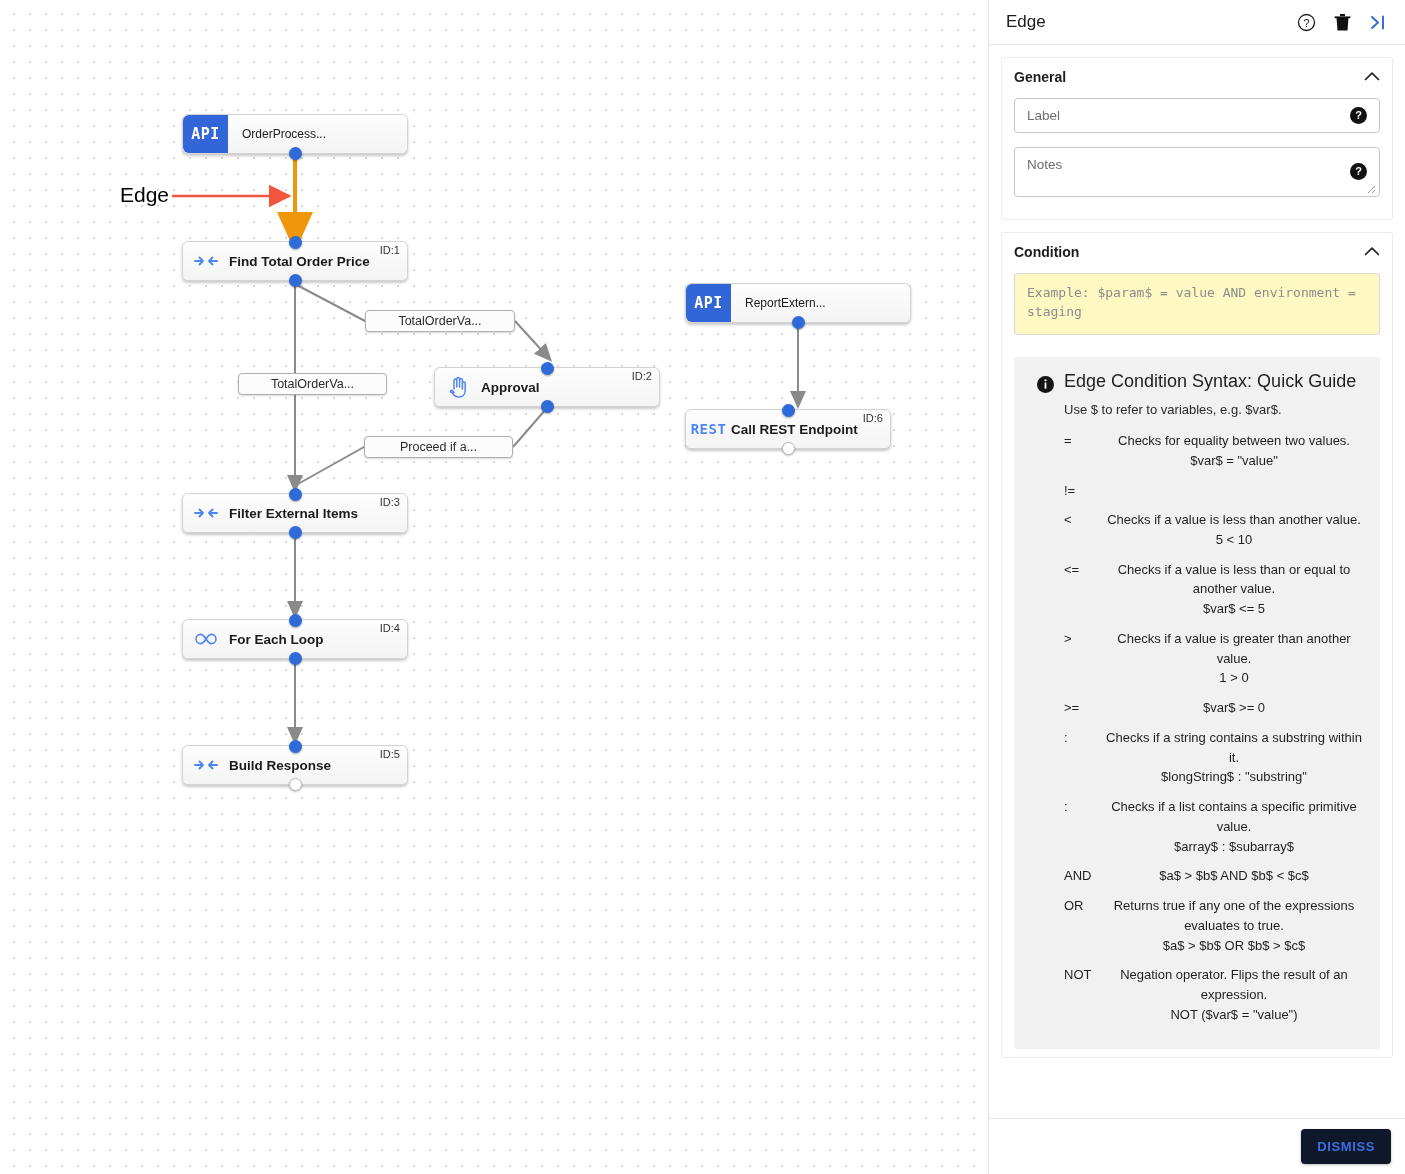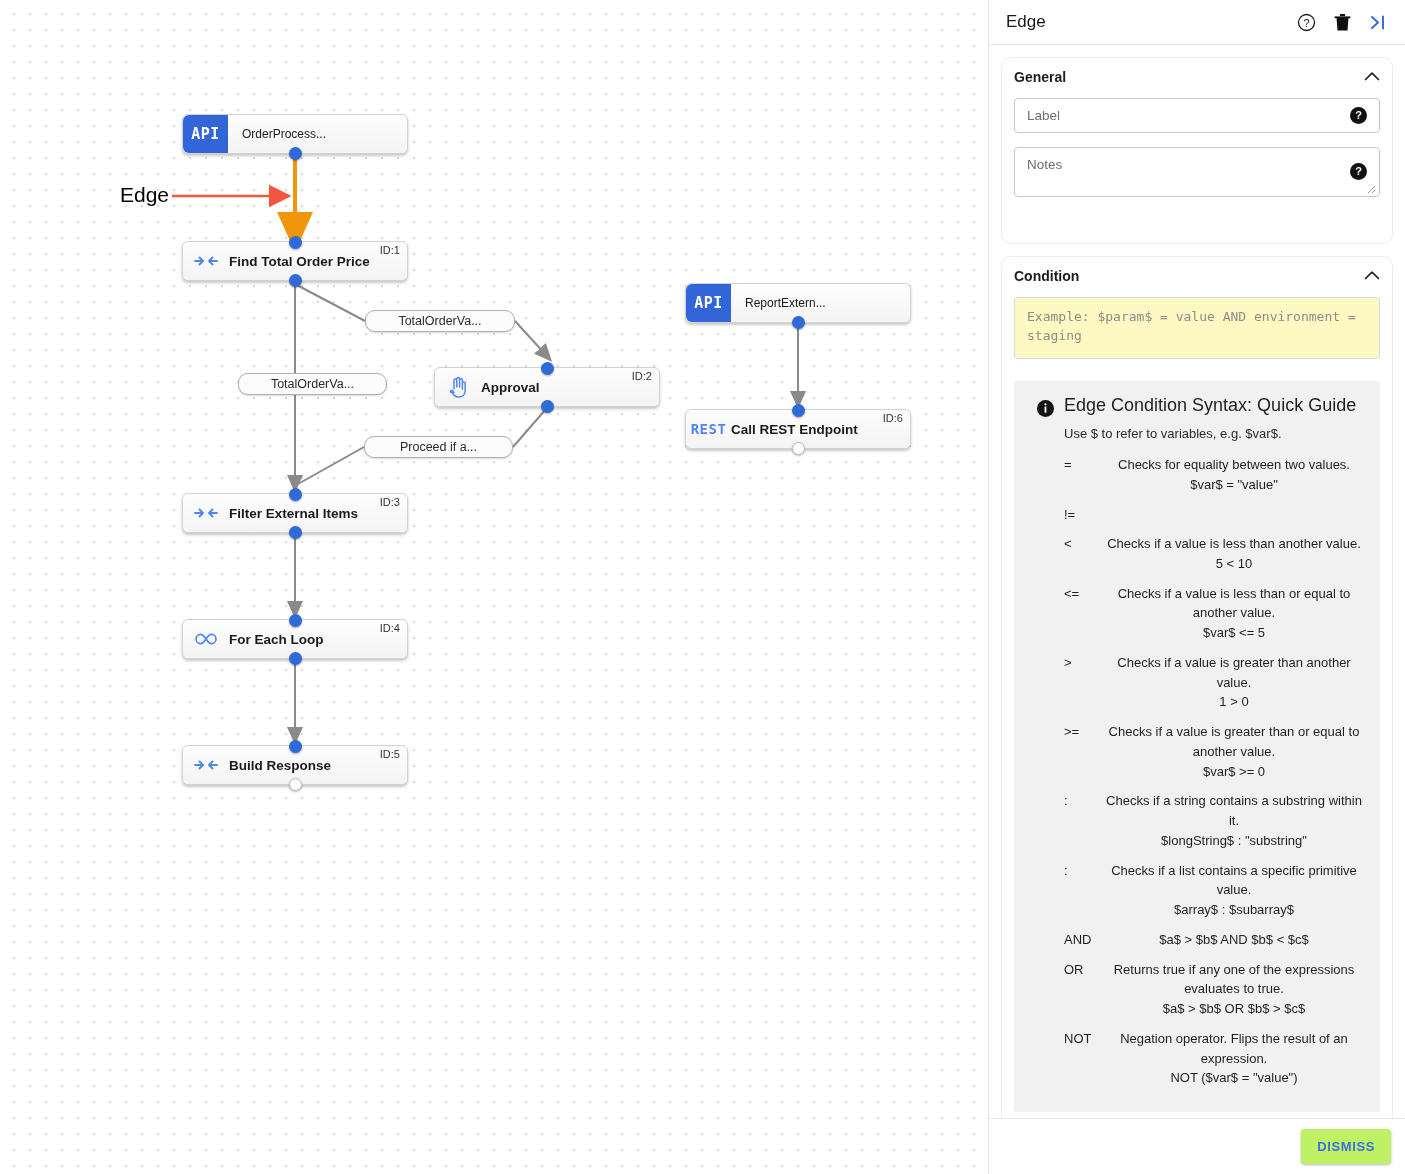--- a/index.html
+++ b/index.html
@@ -86,21 +86,21 @@
   }
   .port.top { top: -6.5px; }
   .port.bottom { bottom: -6.5px; }
   .port.hollow { background: #ffffff; border: 1px solid #b9b9b9; box-shadow: 0 1px 2px rgba(0,0,0,0.25); }
 
   .edge-label {
     position: absolute;
     height: 22px;
     background: #fcfcfc;
     border: 1px solid #b0b0b0;
-    border-radius: 10px;
+    border-radius: 4px;
     display: flex; align-items: center; justify-content: center;
     font-size: 12.5px;
     color: #2b2b2b;
     box-shadow: 0 1px 2px rgba(0,0,0,0.15);
     white-space: nowrap;
   }
 
   .annot-label {
     position: absolute;
     font-size: 21px;
@@ -122,22 +122,22 @@
     display: flex; align-items: center;
     padding: 0 17px;
     border-bottom: 1px solid #e6e6e6;
   }
   #panel-header .ptitle { font-size: 17px; color: #1a1a1a; flex: 1; }
   #panel-header .hicon { margin-left: 18px; display: flex; align-items: center; cursor: pointer; }
 
   .section {
     margin: 12px 12px 8px 12px;
     border: 1px solid #ececec;
-    border-radius: 10px;
-    padding: 10px 12px 32px 12px;
+    border-radius: 3px;
+    padding: 10px 12px 8px 12px;
   }
   .section-head {
     display: flex; align-items: center; justify-content: space-between;
     margin-bottom: 12px;
   }
   .section-head .stitle { font-size: 14px; font-weight: bold; color: #1c1c1c; }
 
   .field {
     position: relative;
     border: 1px solid #c6c6c6;
@@ -197,21 +197,21 @@
   #dismiss-bar {
     position: absolute;
     left: 0; right: 0; bottom: 0;
     height: 56px;
     border-top: 1px solid #e6e6e6;
     background: #fff;
     display: flex; align-items: center; justify-content: flex-end;
     padding-right: 14px;
   }
   #dismiss-btn {
-    background: #bef264;
+    background: #0f172a;
     border: none;
     border-radius: 4px;
     box-shadow: 0 1px 3px rgba(0,0,0,0.28);
     color: #3b6fe0;
     font-size: 13px;
     font-weight: bold;
     letter-spacing: 0.6px;
     padding: 10px 16px;
     cursor: pointer;
     font-family: "Liberation Sans", sans-serif;
@@ -340,21 +340,21 @@
     </div>
 
     <div class="node" style="left:685px; top:283px; width:226px;">
       <div class="node-inner">
         <div class="badge">API</div>
         <div class="title plain">ReportExtern...</div>
       </div>
       <div class="port bottom"></div>
     </div>
 
-    <div class="node" style="left:685px; top:409px; width:226px;">
+    <div class="node" style="left:685px; top:409px; width:206px;">
       <div class="node-inner">
         <div class="badge rest-badge">REST</div>
         <div class="title">Call REST Endpoint</div>
         <div class="idtag">ID:6</div>
       </div>
       <div class="port top"></div>
       <div class="port bottom hollow"></div>
     </div>
 
     <div class="edge-label" style="left:365px; top:310px; width:150px;">TotalOrderVa...</div>
@@ -478,21 +478,20 @@
                 <div class="op-row">
                   <div class="op-key">&gt;</div>
                   <div class="op-desc">
                     <div class="d">Checks if a value is greater than another value.</div>
                     <div class="ex">1 &gt; 0</div>
                   </div>
                 </div>
                 <div class="op-row">
                   <div class="op-key">&gt;=</div>
                   <div class="op-desc">
-                    <div class="d">Checks if a value is greater than or equal to another value.</div>
                     <div class="ex">$var$ &gt;= 0</div>
                   </div>
                 </div>
                 <div class="op-row">
                   <div class="op-key">:</div>
                   <div class="op-desc">
                     <div class="d">Checks if a string contains a substring within it.</div>
                     <div class="ex">$longString$ : "substring"</div>
                   </div>
                 </div>

